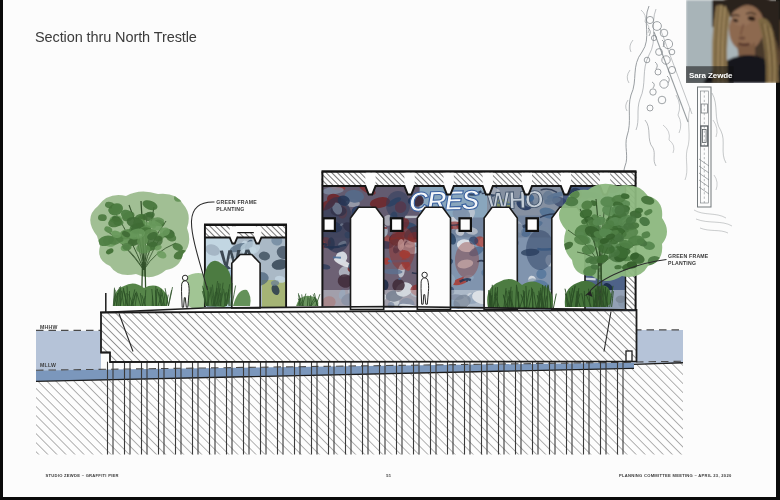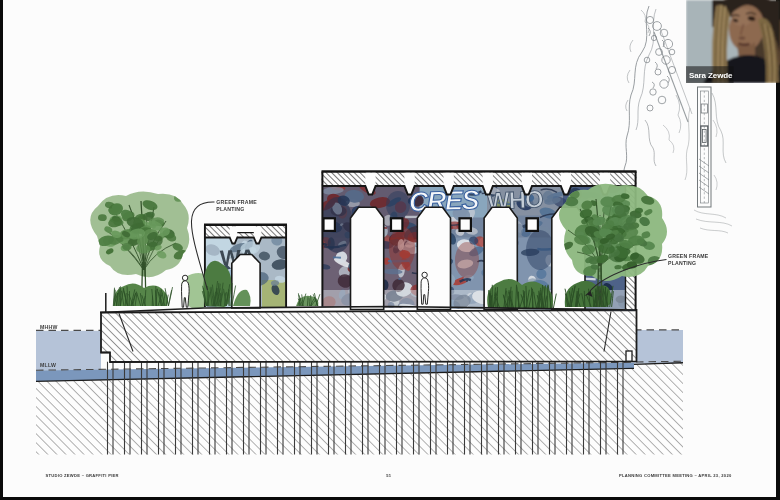--- a/index.html
+++ b/index.html
@@ -917,20 +917,21 @@
 <path d="M666.5,259.5 C645,262 606,273 590,291" stroke="#2a2a2a" stroke-width="1.05" fill="none"></path>
 <polygon points="584.5,296 590.5,290.5 592.5,297 587.5,294.8" fill="#222"></polygon>
 
 <text x="45.5" y="476.8" font-size="4.1" font-weight="bold" letter-spacing="0.28" fill="#383838">STUDIO ZEWDE – GRAFFITI PIER</text>
 
 <text x="386.3" y="477.4" font-size="4.1" font-weight="bold" letter-spacing="0.2" fill="#383838">51</text>
 
 <text x="731.5" y="476.8" font-size="4.1" font-weight="bold" letter-spacing="0.28" fill="#383838" text-anchor="end">PLANNING COMMITTEE MEETING – APRIL 23, 2020</text>
 </svg>
 
+<div style="position:absolute;left:35px;top:29px;font-size:14.5px;color:#3b3b3b;letter-spacing:-0.1px;">Section thru North Trestle</div>
 
 <div style="position:absolute;left:0;top:0;width:2.6px;height:500px;background:#0b0b0b;"></div>
 
 <div style="position:absolute;left:776px;top:0;width:4px;height:500px;background:#0b0b0b;"></div>
 
 <div style="position:absolute;left:0;top:497px;width:780px;height:3px;background:#0b0b0b;"></div>
 
 <svg width="780" height="500" viewBox="0 0 780 500" style="position:absolute;left:0;top:0" xmlns="http://www.w3.org/2000/svg">
 <defs>
 <filter id="camblur" x="-5%" y="-5%" width="110%" height="110%">

